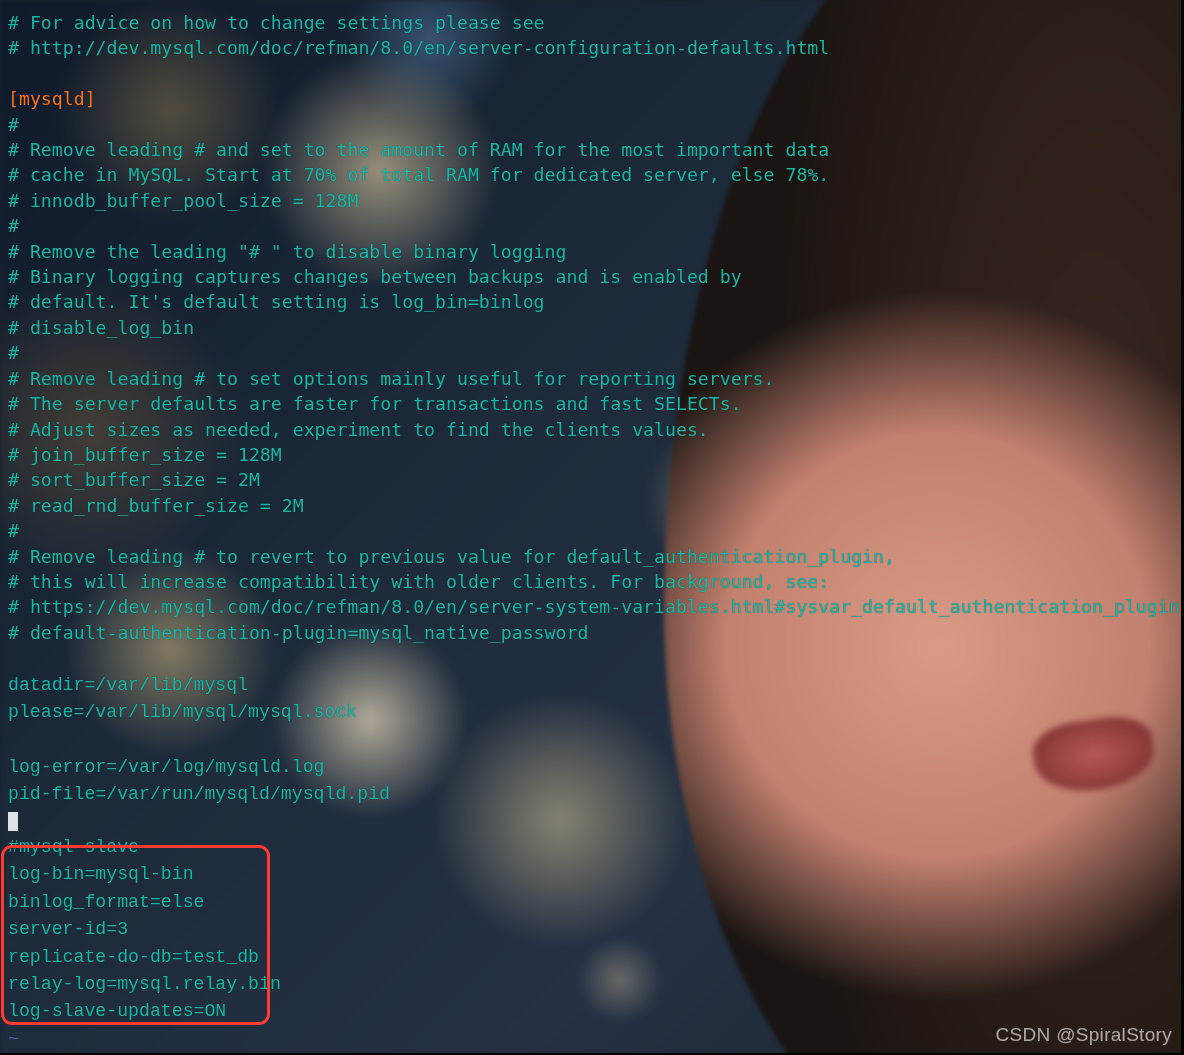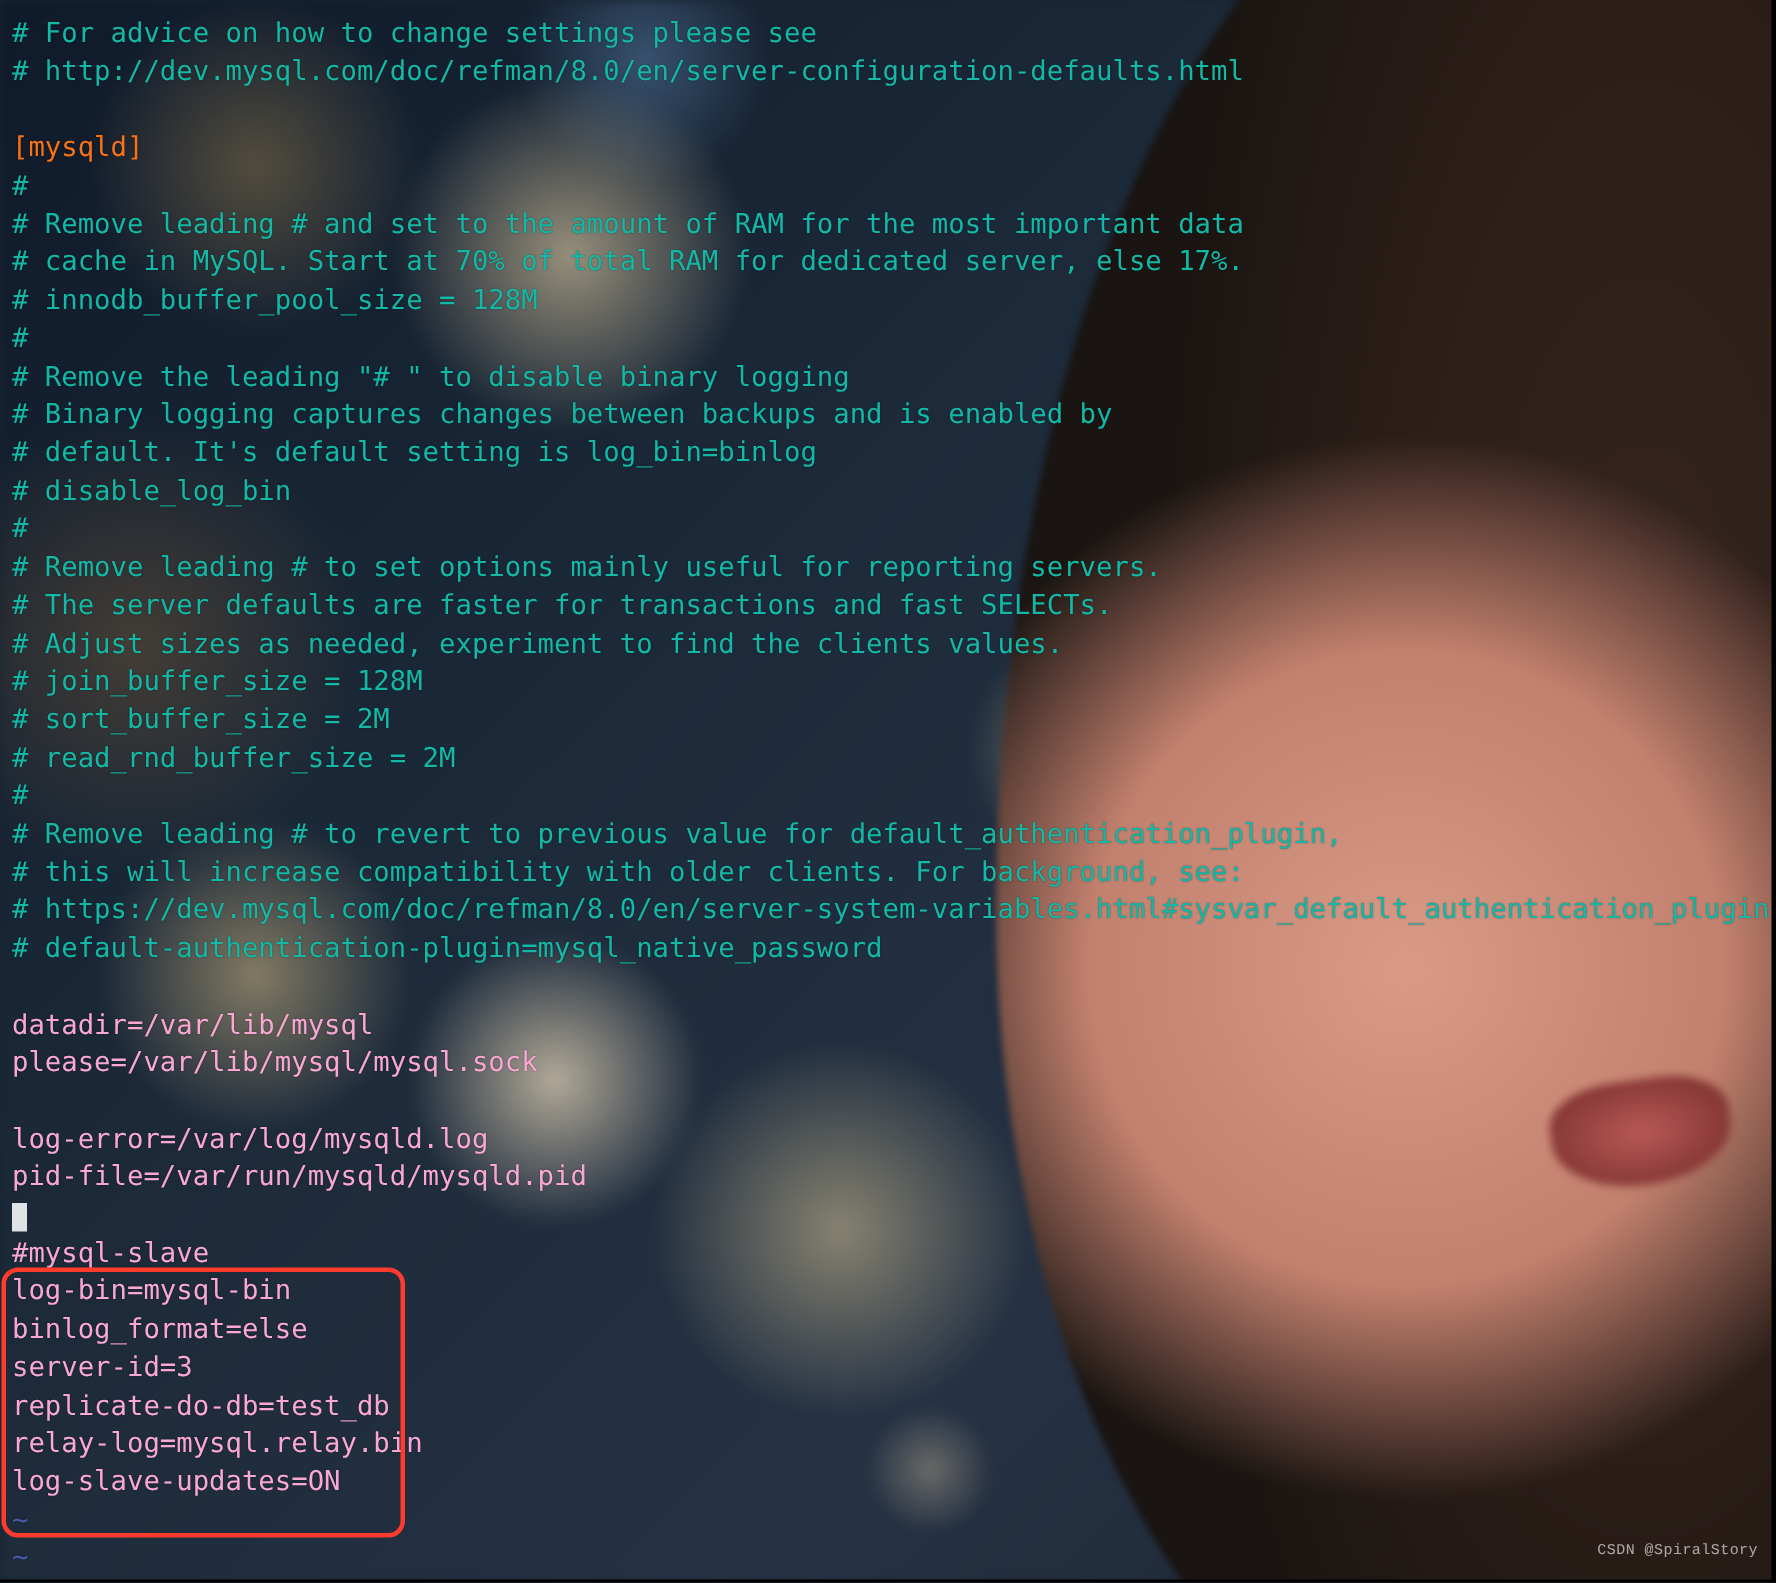--- a/index.html
+++ b/index.html
@@ -62,21 +62,21 @@
   .term {
     position: absolute;
     inset: 0;
     padding: 10px 8px 0 8px;
     white-space: pre;
     color: #59d4c9;
     text-shadow: 0 0 1px rgba(0,0,0,0.5);
   }
 
   .comment { color: #14b8a6; }
-  .plain   { color: #f9a8d4; }
+  .plain   { color: #14b8a6; font-family: Liberation Mono, monospace; }
   .section { color: #f97316; }
   .tilde   { color: #4a5aad; }
 
   .cursor {
     display: inline-block;
     width: 10px;
     height: 19px;
     background: #dfe3e6;
     vertical-align: text-bottom;
     margin-top: 3px;
@@ -92,22 +92,22 @@
     border-radius: 11px;
     box-sizing: border-box;
     pointer-events: none;
   }
 
   .watermark {
     position: absolute;
     right: 12px;
     bottom: 8px;
     color: rgba(235,235,235,0.68);
-    font-family: Liberation Mono, monospace;
-    font-size: 10px;
+    font-family: Liberation Sans, sans-serif;
+    font-size: 19px;
     letter-spacing: 0.3px;
   }
   .frame-right {
     position: absolute;
     right: 0; top: 0; bottom: 0;
     width: 3px;
     background: #000;
   }
   .frame-bottom {
     position: absolute;
@@ -122,21 +122,21 @@
 <div class="bg"></div>
 <div class="face"></div>
 <div class="lips"></div>
 
 <div class="term"><span class="comment"># For advice on how to change settings please see</span>
 <span class="comment"># http://dev.mysql.com/doc/refman/8.0/en/server-configuration-defaults.html</span>
 <span class="comment"></span>
 <span class="section">[mysqld]</span>
 <span class="comment">#</span>
 <span class="comment"># Remove leading # and set to the amount of RAM for the most important data</span>
-<span class="comment"># cache in MySQL. Start at 70% of total RAM for dedicated server, else 17%.</span>
+<span class="comment"># cache in MySQL. Start at 70% of total RAM for dedicated server, else 78%.</span>
 <span class="comment"># innodb_buffer_pool_size = 128M</span>
 <span class="comment">#</span>
 <span class="comment"># Remove the leading "# " to disable binary logging</span>
 <span class="comment"># Binary logging captures changes between backups and is enabled by</span>
 <span class="comment"># default. It's default setting is log_bin=binlog</span>
 <span class="comment"># disable_log_bin</span>
 <span class="comment">#</span>
 <span class="comment"># Remove leading # to set options mainly useful for reporting servers.</span>
 <span class="comment"># The server defaults are faster for transactions and fast SELECTs.</span>
 <span class="comment"># Adjust sizes as needed, experiment to find the clients values.</span>

